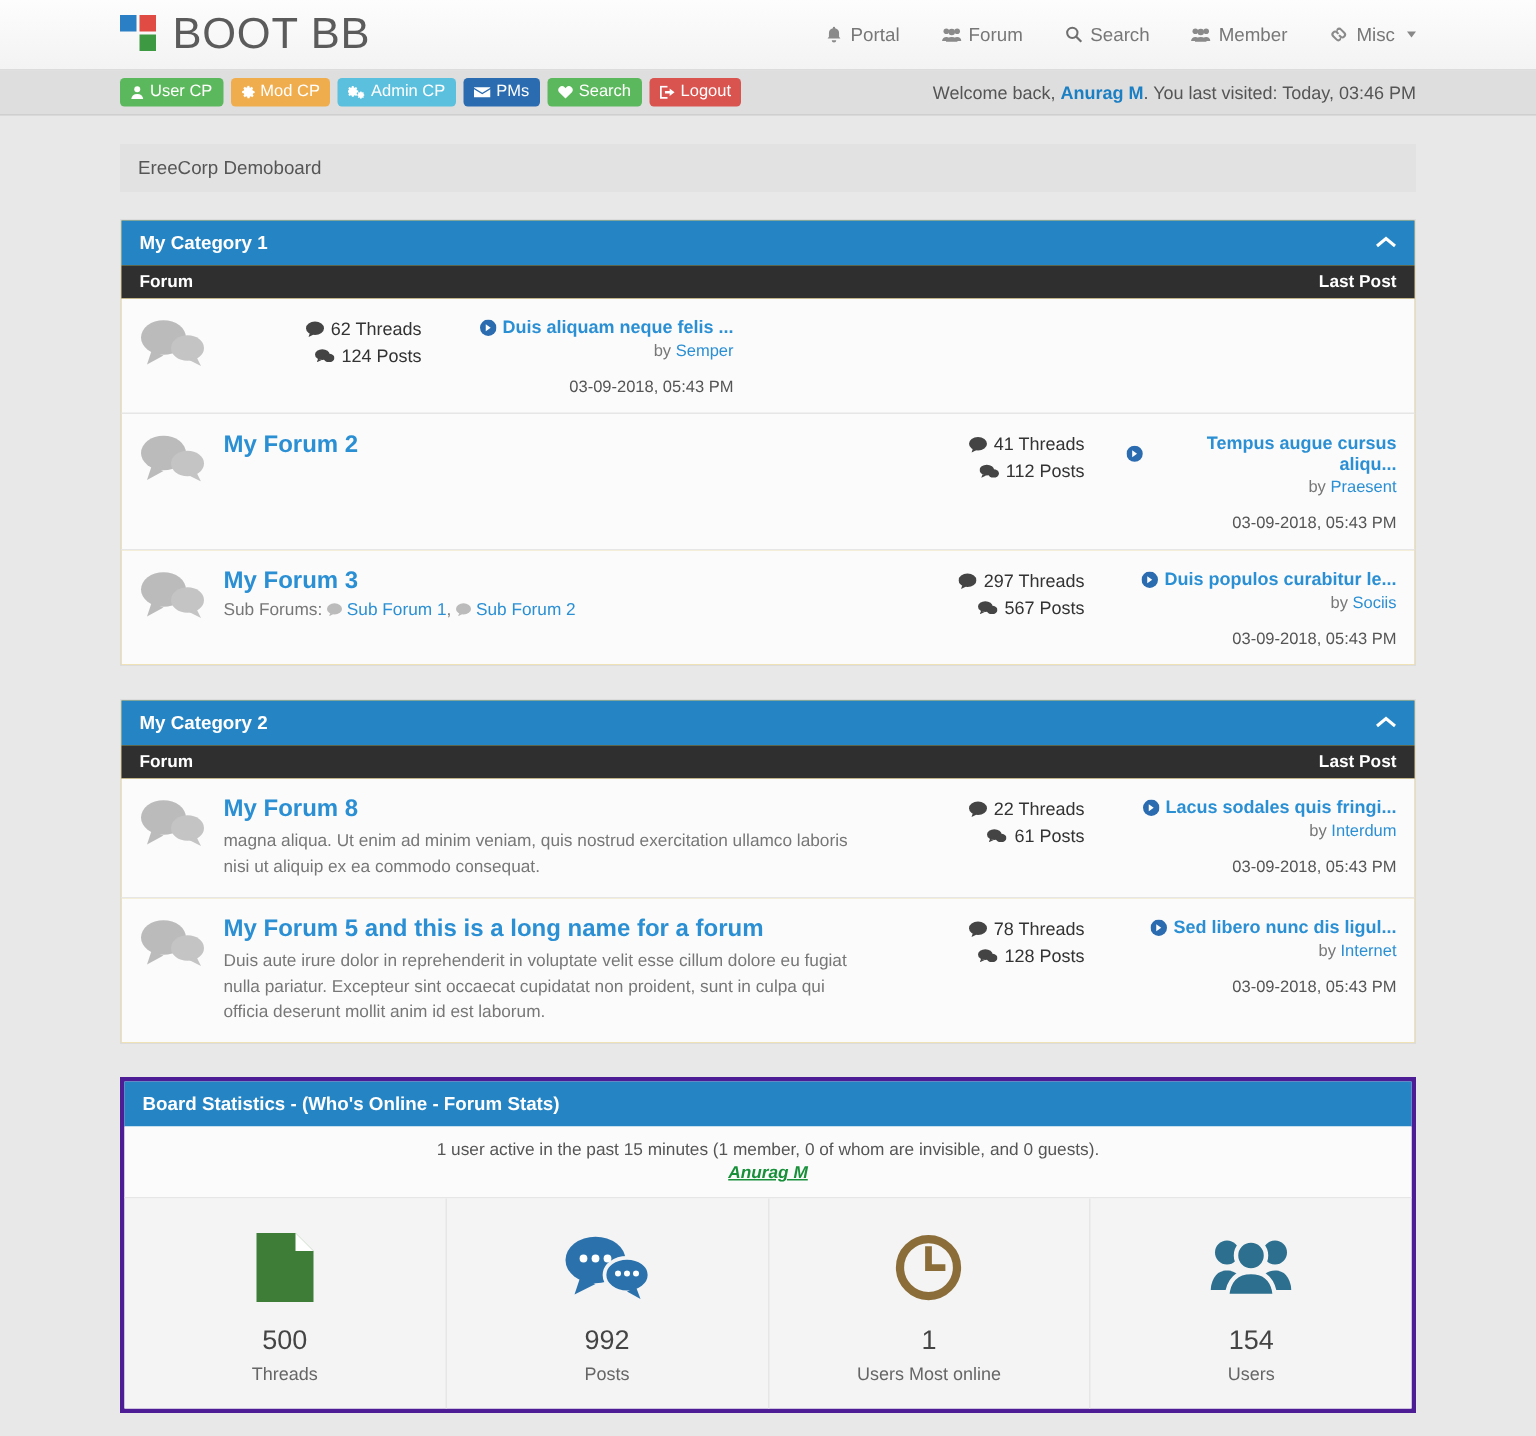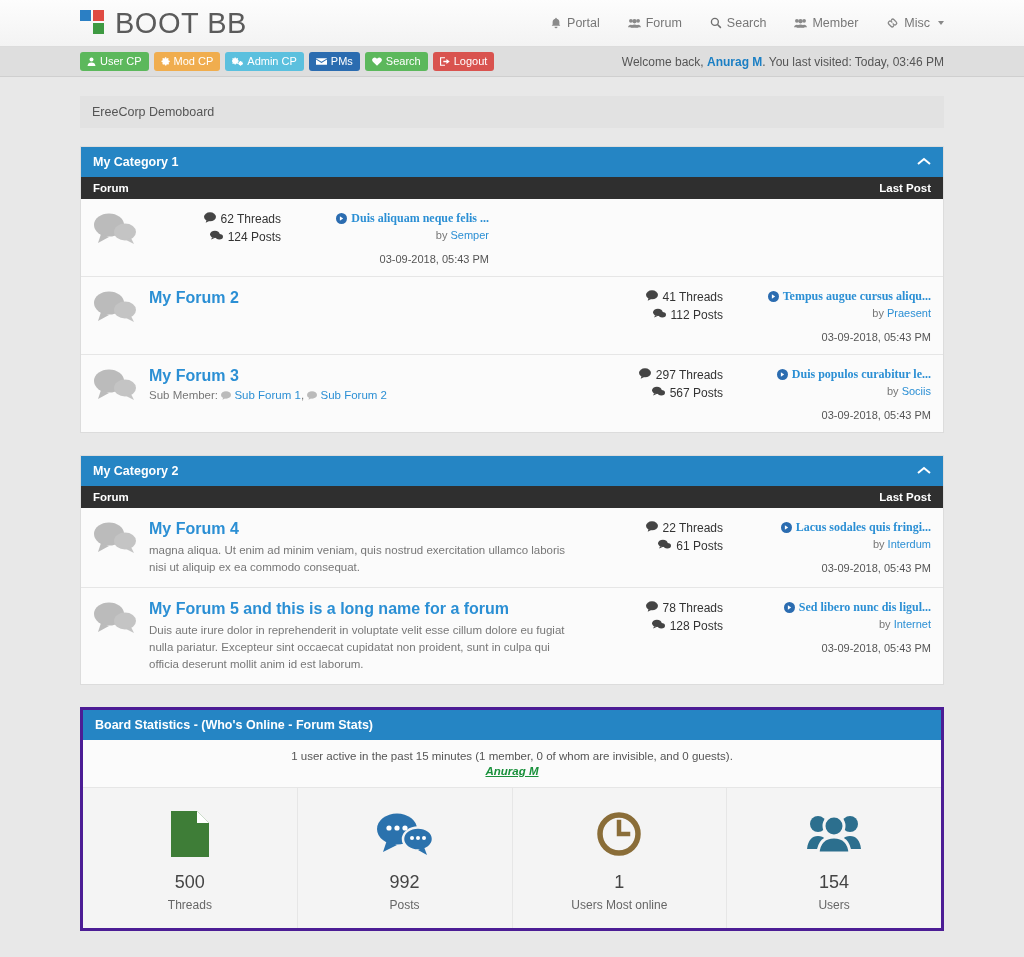--- a/index.html
+++ b/index.html
@@ -93,28 +93,28 @@
     text-decoration: none; display: inline-block; line-height: 20px;
   }
   .fdesc { color: #777; font-size: 11.5px; line-height: 17px; margin-top: 3px; }
   .fsubs { color: #777; font-size: 11.5px; margin-top: 3px; }
   .fsubs a { color: #2b8fd4; text-decoration: none; }
   .fsubs span.sep { color: #777; }
 
   .fstats { width: 160px; flex: none; text-align: right; padding-right: 28px; padding-top:2px;}
   .fstats div {
     font-size: 12px; color: #333; line-height: 15px;
-    display: flex; align-items: flex-start; justify-content: flex-end; gap: 5px;
+    display: flex; align-items: center; justify-content: flex-end; gap: 5px;
   }
   .fstats div + div { margin-top: 3px; }
 
   .flast { width: 180px; flex: none; text-align: right; padding-top: 1px;}
   .flast .lp-title {
     color: #2b8fd4; font-size: 12px; font-weight: 600; text-decoration: none;
-    display: flex; align-items: center; justify-content: flex-end; gap: 4px; font-family: Liberation Serif, serif;
+    display: flex; align-items: center; justify-content: flex-end; gap: 4px;
   }
   .flast .lp-by { font-size: 11px; color: #777; margin-top: 3px; }
   .flast .lp-by a { color: #2b8fd4; text-decoration: none; }
   .flast .lp-date { font-size: 11px; color: #555; margin-top: 12px; }
 
   
   .stats { margin-top: 22px; background: #fff; border: 3px solid #4c1d95; }
   .stats-head {
     background: #2585c4; color: #fff;
     padding: 8px 12px; font-size: 12.5px; font-weight: 700;
@@ -351,21 +351,21 @@
           <svg width="44" height="32" viewBox="0 0 44 32" fill="#bbbbbb">
               <ellipse cx="16" cy="13" rx="15" ry="11.5"></ellipse>
               <path d="M8 22l-3 9 11-6z"></path>
               <ellipse cx="32" cy="20" rx="11" ry="8.5" fill="#c4c4c4"></ellipse>
               <path d="M38 26l3 6-8-4z" fill="#c4c4c4"></path>
             </svg>
         </div>
         <div class="fmain">
           <a href="#" class="fname">My Forum 3</a>
           <div class="fsubs">
-            <span>Sub Member:</span>
+            <span>Sub Forums:</span>
             <svg width="10" height="9" viewBox="0 0 14 12" fill="#bbb" style="vertical-align:middle">
                 <ellipse cx="7" cy="5.2" rx="7" ry="5.2"></ellipse>
                 <path d="M3 9l-1 3 4-2z"></path>
               </svg>
             <a href="#">Sub Forum 1</a><span class="sep">,</span>
             <svg width="10" height="9" viewBox="0 0 14 12" fill="#bbb" style="vertical-align:middle">
                 <ellipse cx="7" cy="5.2" rx="7" ry="5.2"></ellipse>
                 <path d="M3 9l-1 3 4-2z"></path>
               </svg>
             <a href="#">Sub Forum 2</a>
@@ -419,21 +419,21 @@
       <div class="frow">
         <div class="ficon">
           <svg width="44" height="32" viewBox="0 0 44 32" fill="#bbbbbb">
               <ellipse cx="16" cy="13" rx="15" ry="11.5"></ellipse>
               <path d="M8 22l-3 9 11-6z"></path>
               <ellipse cx="32" cy="20" rx="11" ry="8.5" fill="#c4c4c4"></ellipse>
               <path d="M38 26l3 6-8-4z" fill="#c4c4c4"></path>
             </svg>
         </div>
         <div class="fmain">
-          <a href="#" class="fname">My Forum 4</a>
+          <a href="#" class="fname">My Forum 8</a>
           <div class="fdesc">magna aliqua. Ut enim ad minim veniam, quis nostrud exercitation ullamco laboris nisi ut aliquip ex ea commodo consequat.</div>
         </div>
         <div class="fstats">
           <div>
             <svg width="12" height="11" viewBox="0 0 14 12" fill="#444">
                 <ellipse cx="7" cy="5.2" rx="7" ry="5.2"></ellipse>
                 <path d="M3 9l-1 3 4-2z"></path>
               </svg>
             <span>22 Threads</span>
           </div>

